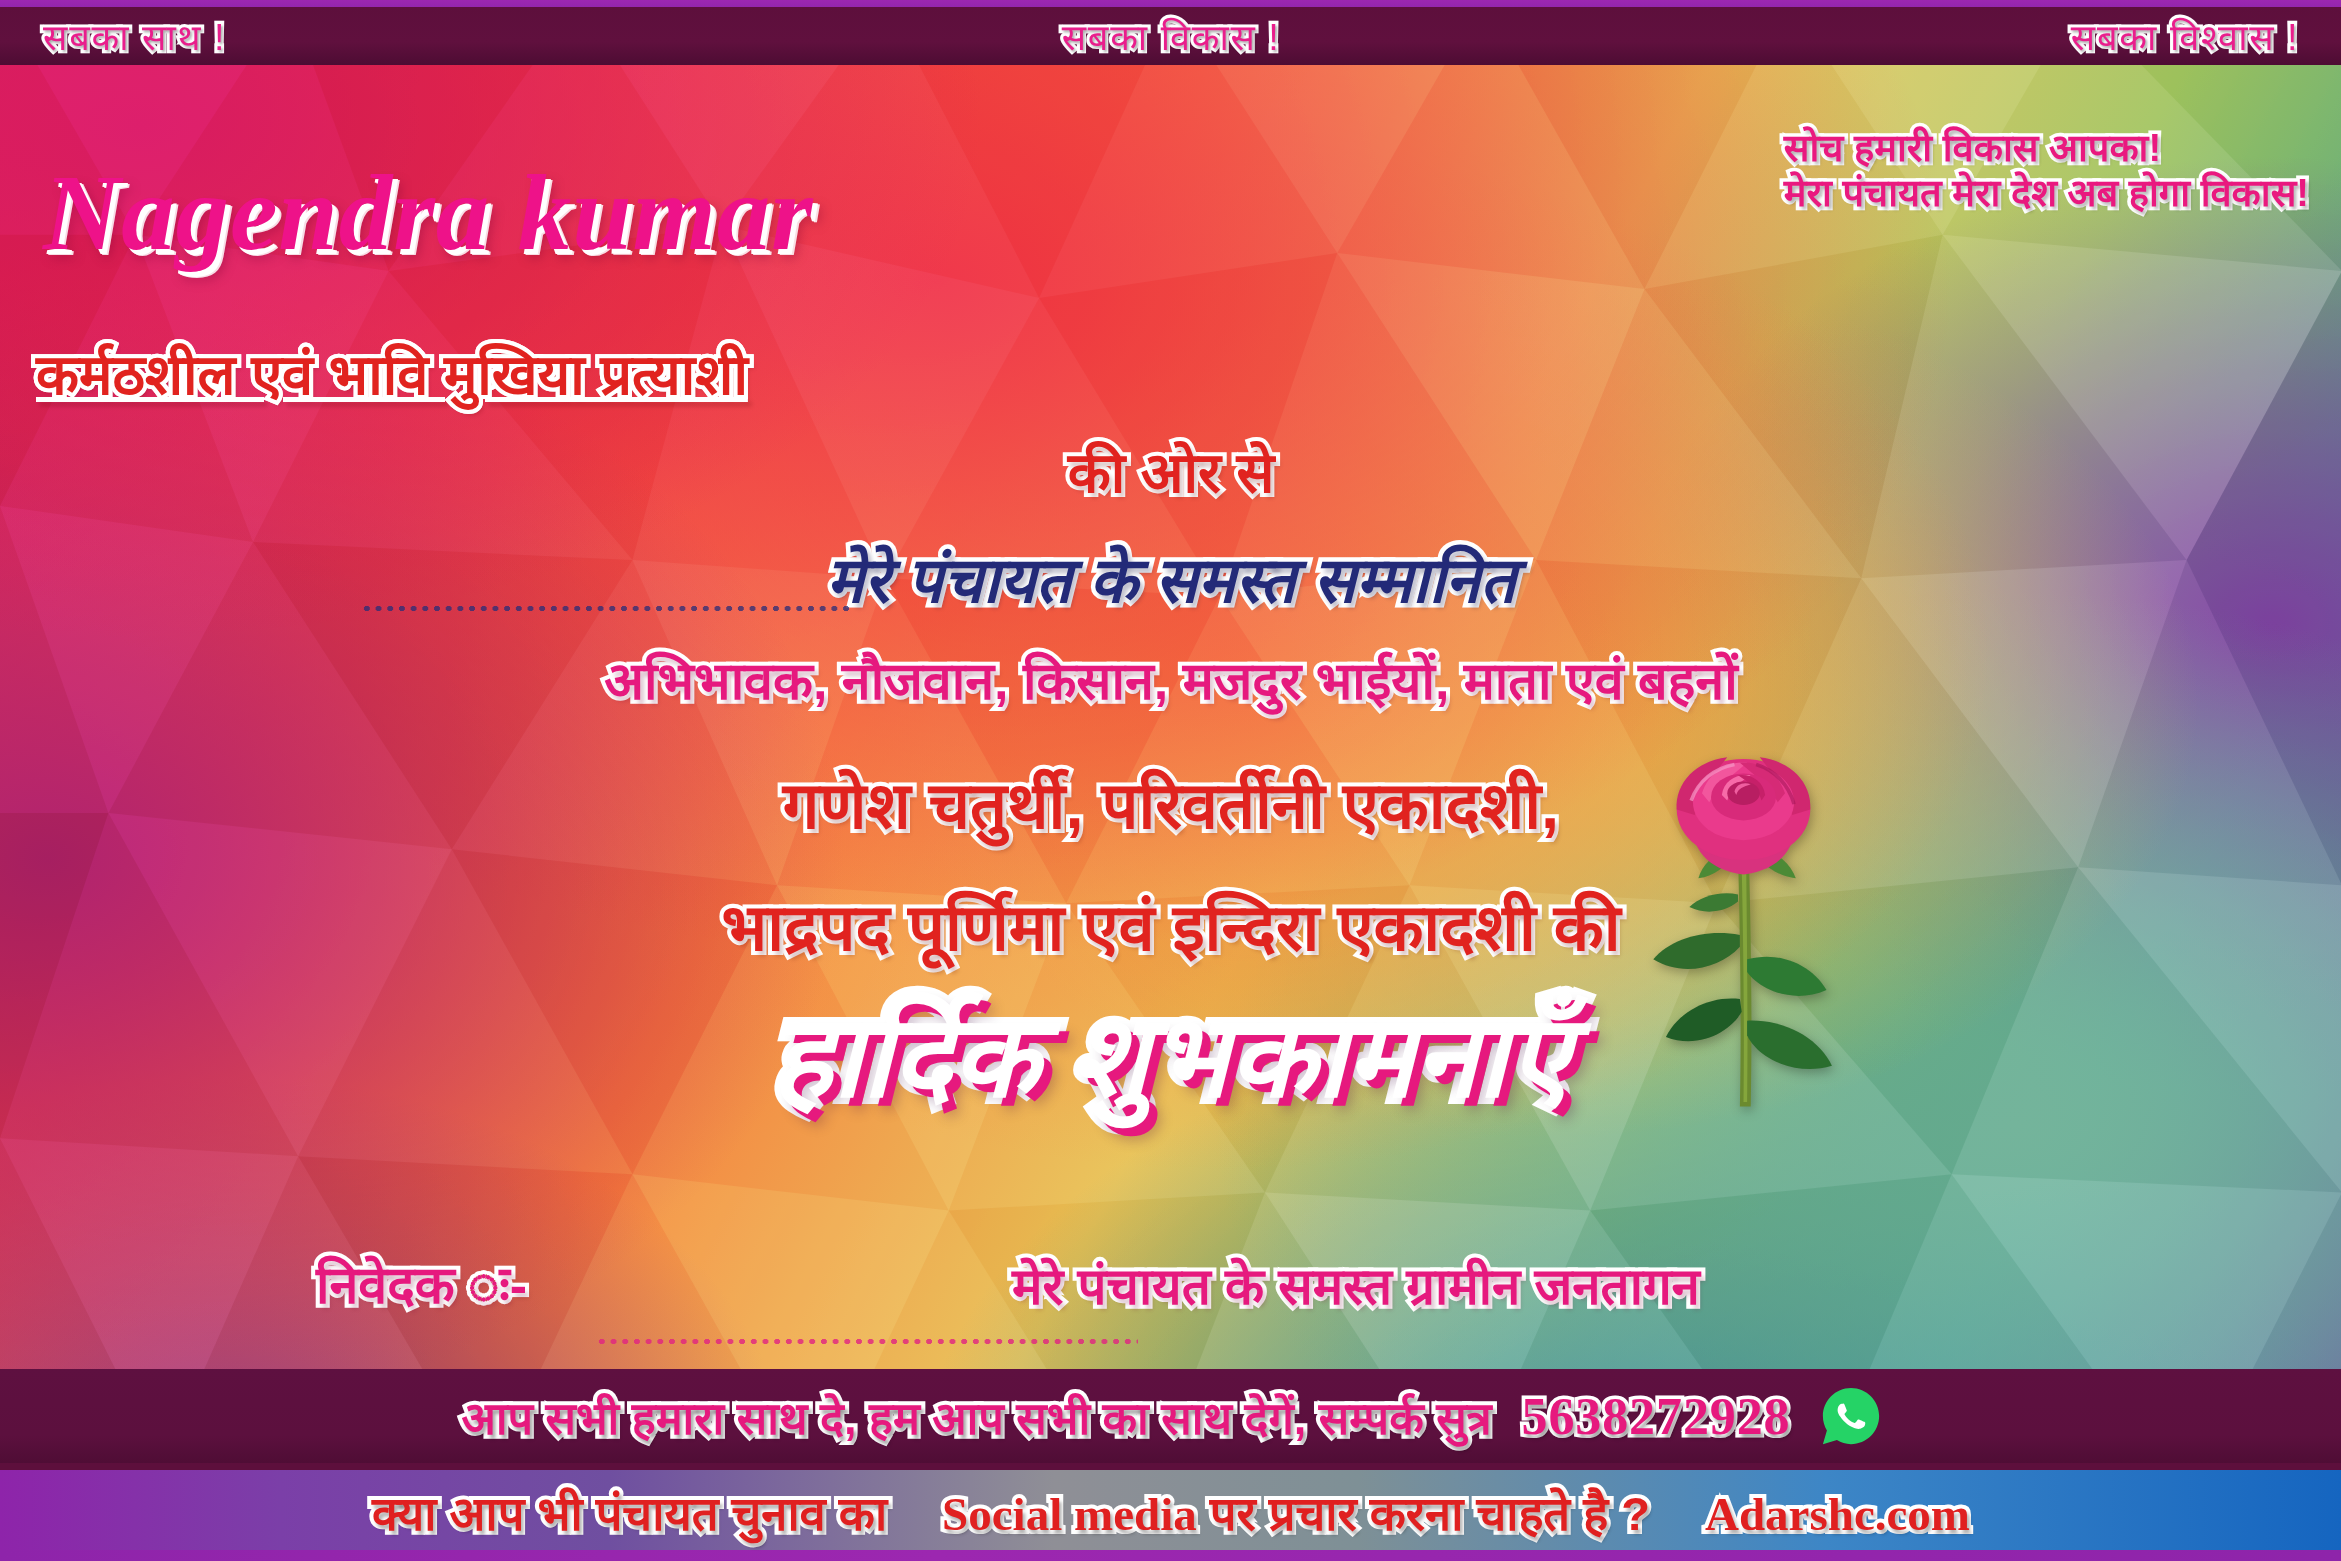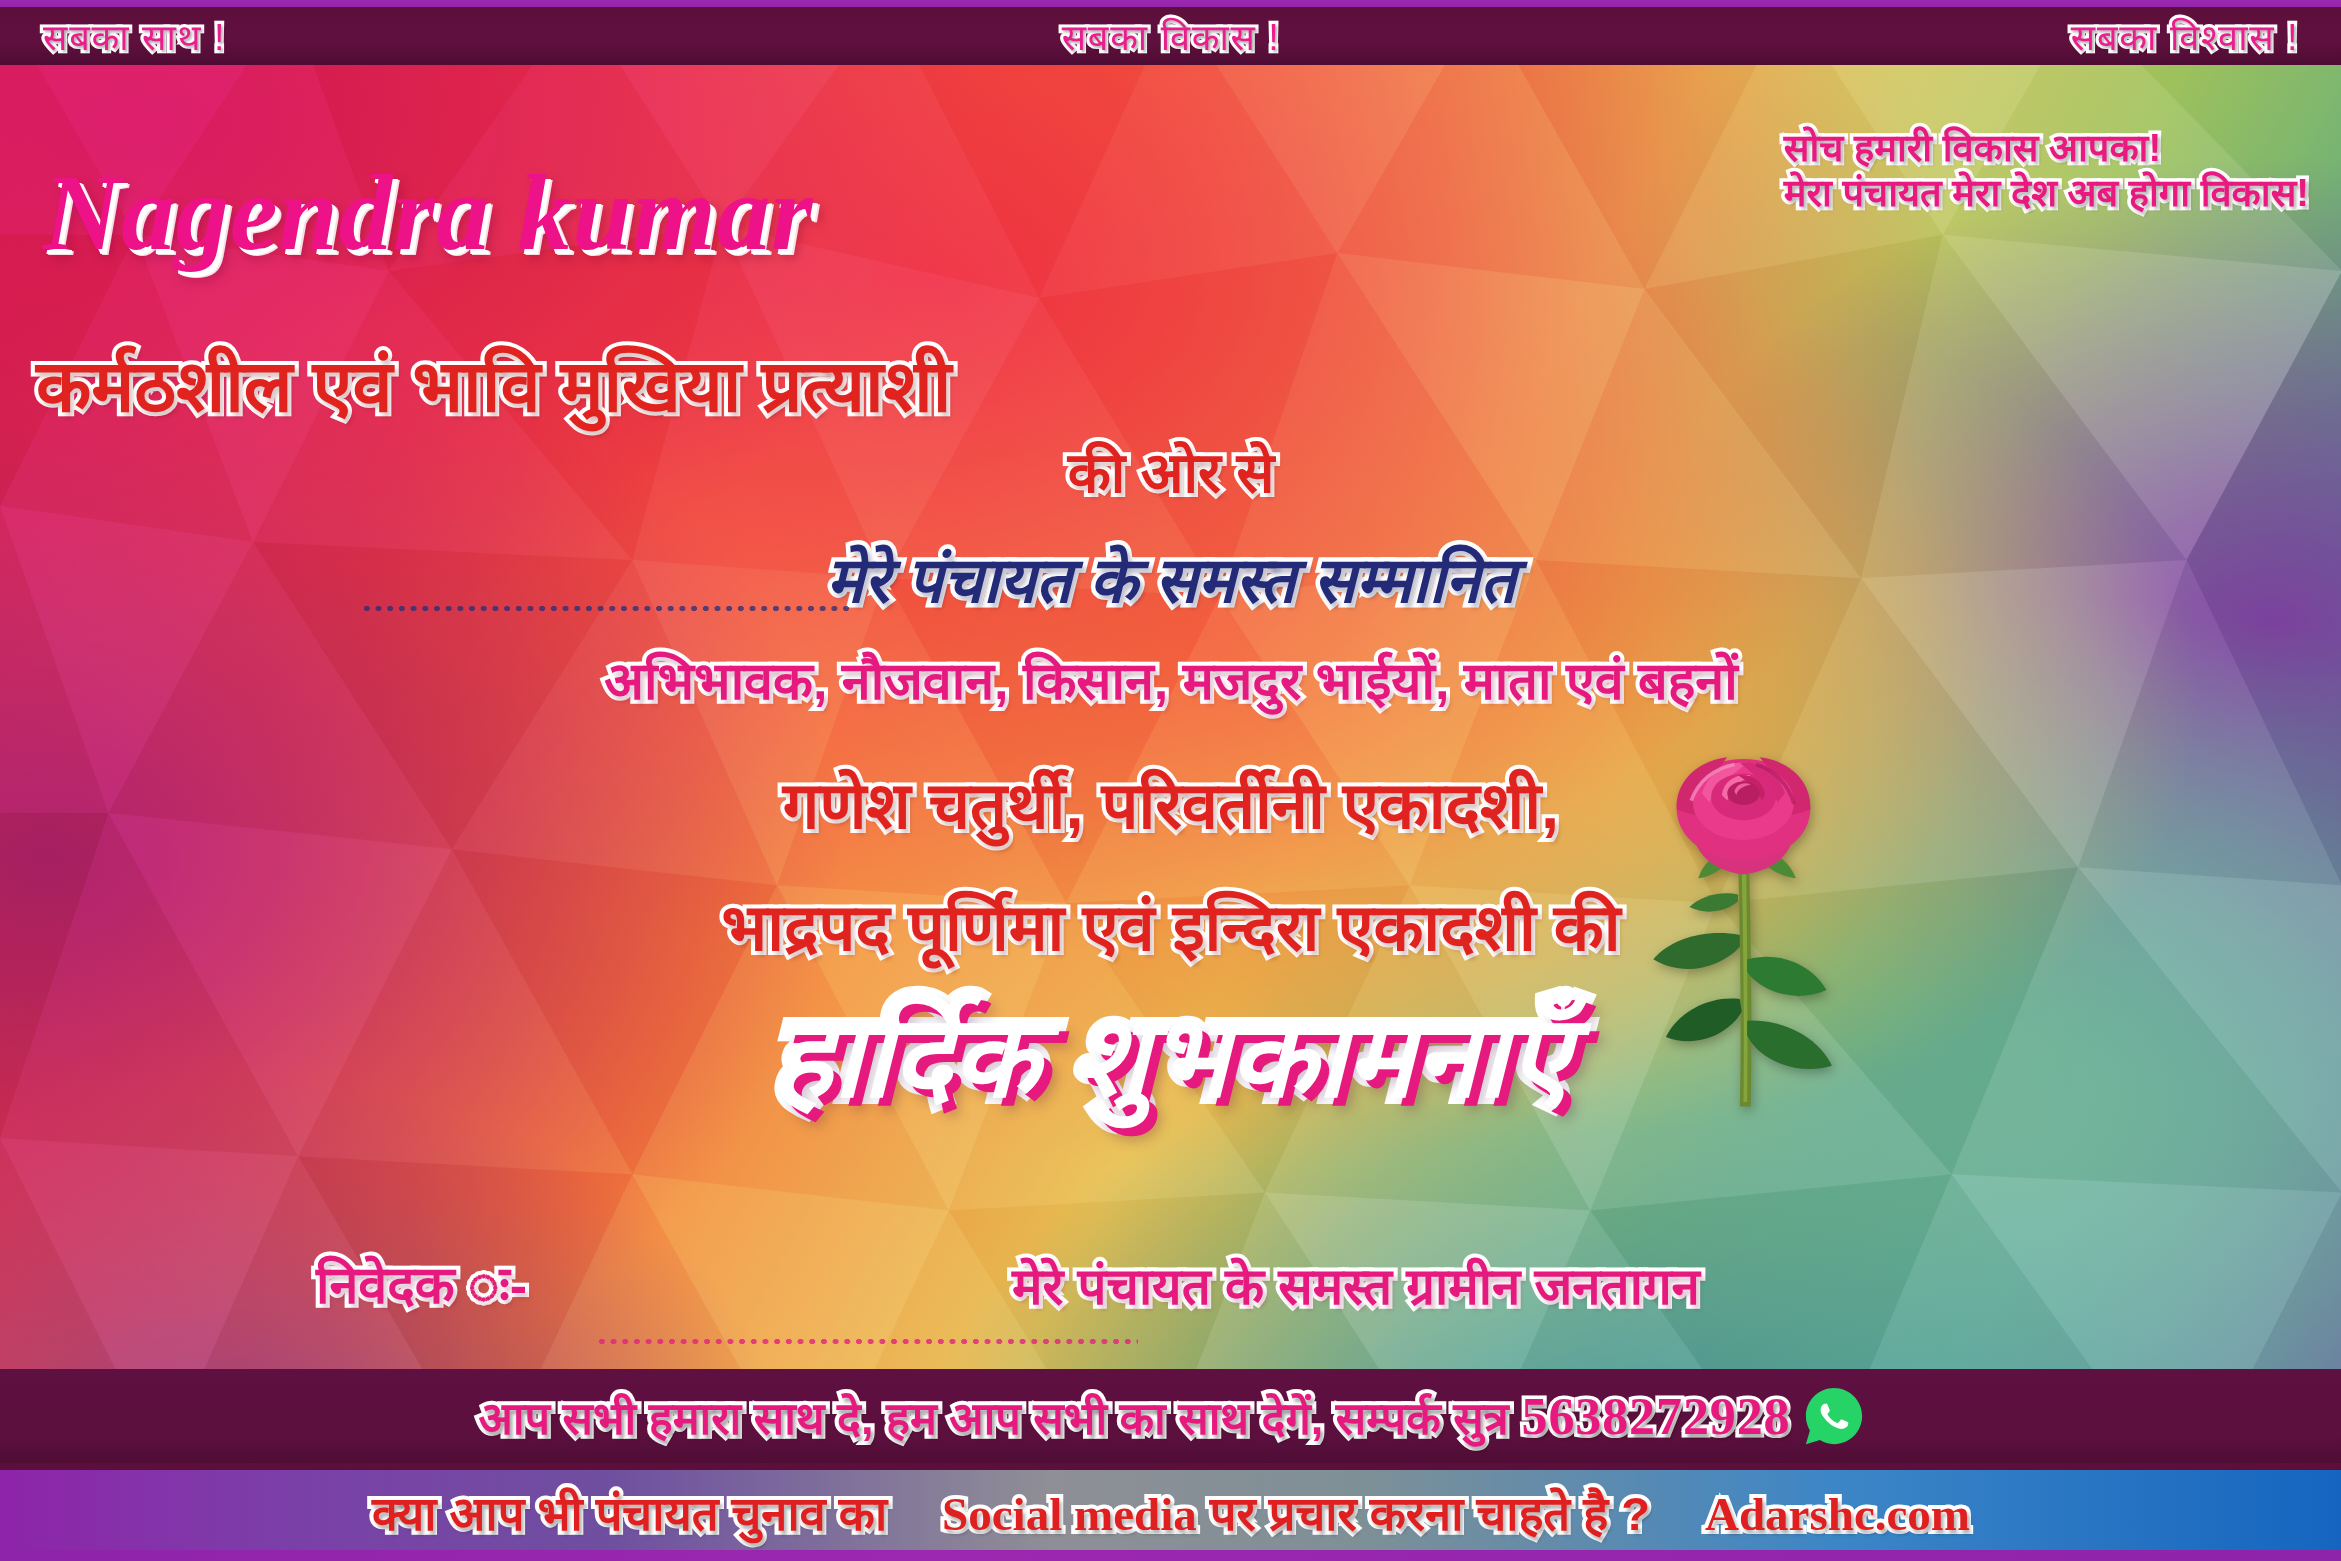--- a/index.html
+++ b/index.html
@@ -95,21 +95,21 @@
     text-shadow:3.6px 4.5px 4.5px rgba(110,0,50,.22);
   }
   .l-navy{
     color:#232a78;
     -webkit-text-stroke:9px #ffffff; paint-order:stroke fill;
     text-shadow:3.6px 4.5px 4.5px rgba(10,10,60,.25);
   }
 
   .line{ position:absolute; white-space:nowrap; font-weight:bold; }
 
-  .ln-role { left:36px;  top:334px; font-size:72px; }
+  .ln-role { left:36px;  top:334px; font-size:56px;text-decoration:underline; }
   .ln-from { left:50%; transform:translateX(-50%); top:432px; font-size:56px; }
   .ln-resp { left:50%; transform:translateX(-50%); top:535px; font-size:63px; font-style:italic; }
   .ln-aud  { left:50%; transform:translateX(-50%); top:643px; font-size:52px; }
   .ln-fest1{ left:50%; transform:translateX(-50%); top:759px; font-size:65px; }
   .ln-fest2{ left:50%; transform:translateX(-50%); top:881px; font-size:65px; }
 
   .greeting{
     position:absolute; left:50%; transform:translateX(-50%);
     top:974px; font-size:114px; font-weight:bold; font-style:italic;
     color:#ffffff; white-space:nowrap;
@@ -138,21 +138,21 @@
 
   
   .rose{ position:absolute; left:1626px; top:750px; width:235px; height:370px; z-index:3; }
   .rose svg{ width:100%; height:100%; display:block;
              filter:drop-shadow(2.7px 4.5px 5.4px rgba(0,0,0,.28)); }
 
   
   .bottombar{
     position:absolute; left:0; bottom:98px; width:100%; height:94px;
     background:linear-gradient(180deg,#5e1040 0%,#5c103e 70%,#4f0d35 100%);
-    z-index:6; display:flex; align-items:center; justify-content:center; gap:13px;
+    z-index:6; display:flex; align-items:center; justify-content:center; gap:30px;
   }
   .bottombar .bb-text{
     font-size:45px; font-weight:bold; color:#e6197e; white-space:nowrap;
     -webkit-text-stroke:8.1px #ffffff; paint-order:stroke fill;
     text-shadow:2.7px 3.6px 3.6px rgba(0,0,0,.35);
   }
   .bottombar .bb-phone{
     font-family:"Liberation Serif", serif;
     font-size:52px; font-weight:bold; color:#e6197e; letter-spacing:0.9px;
     -webkit-text-stroke:7.2px #ffffff; paint-order:stroke fill;

